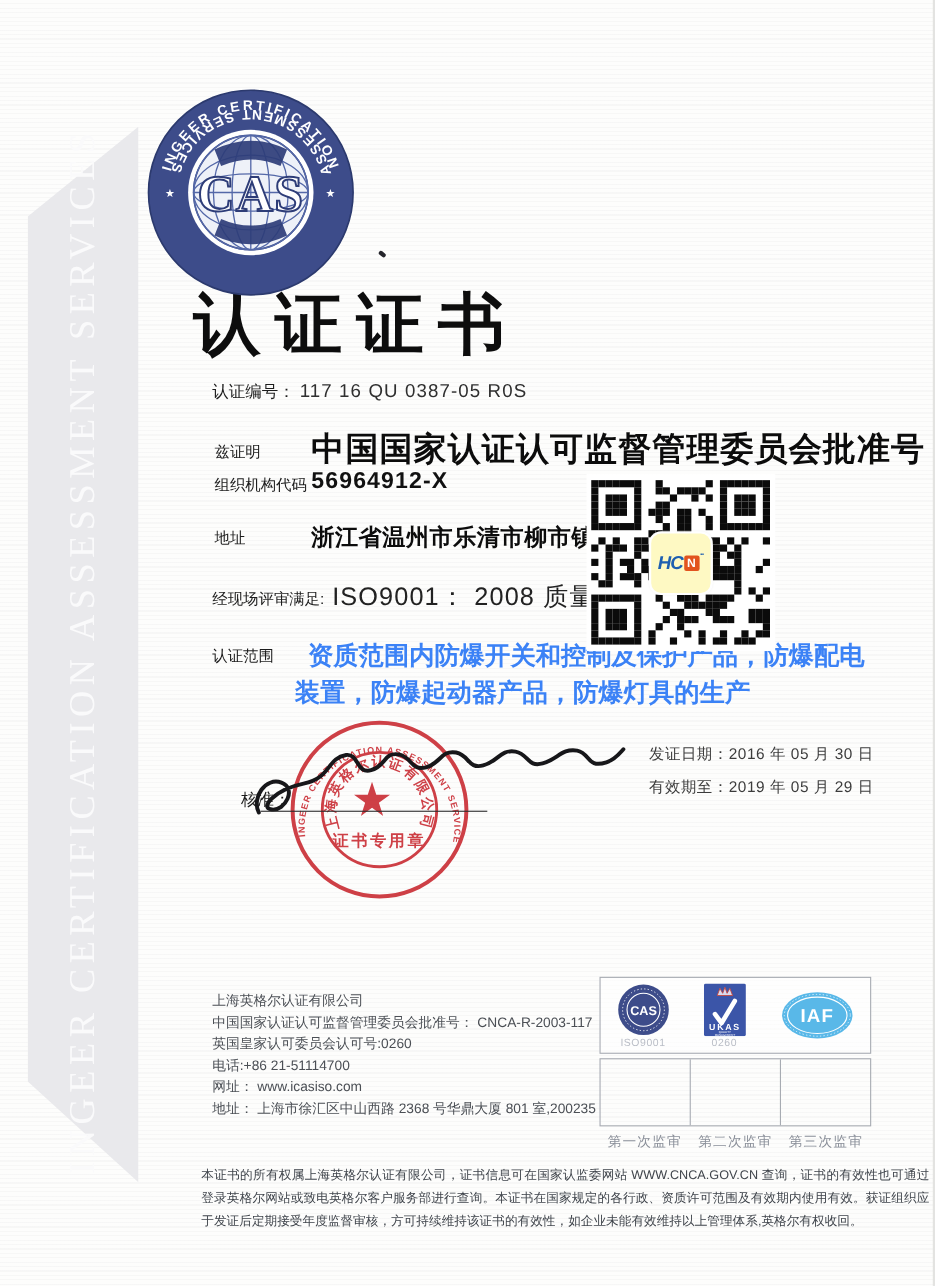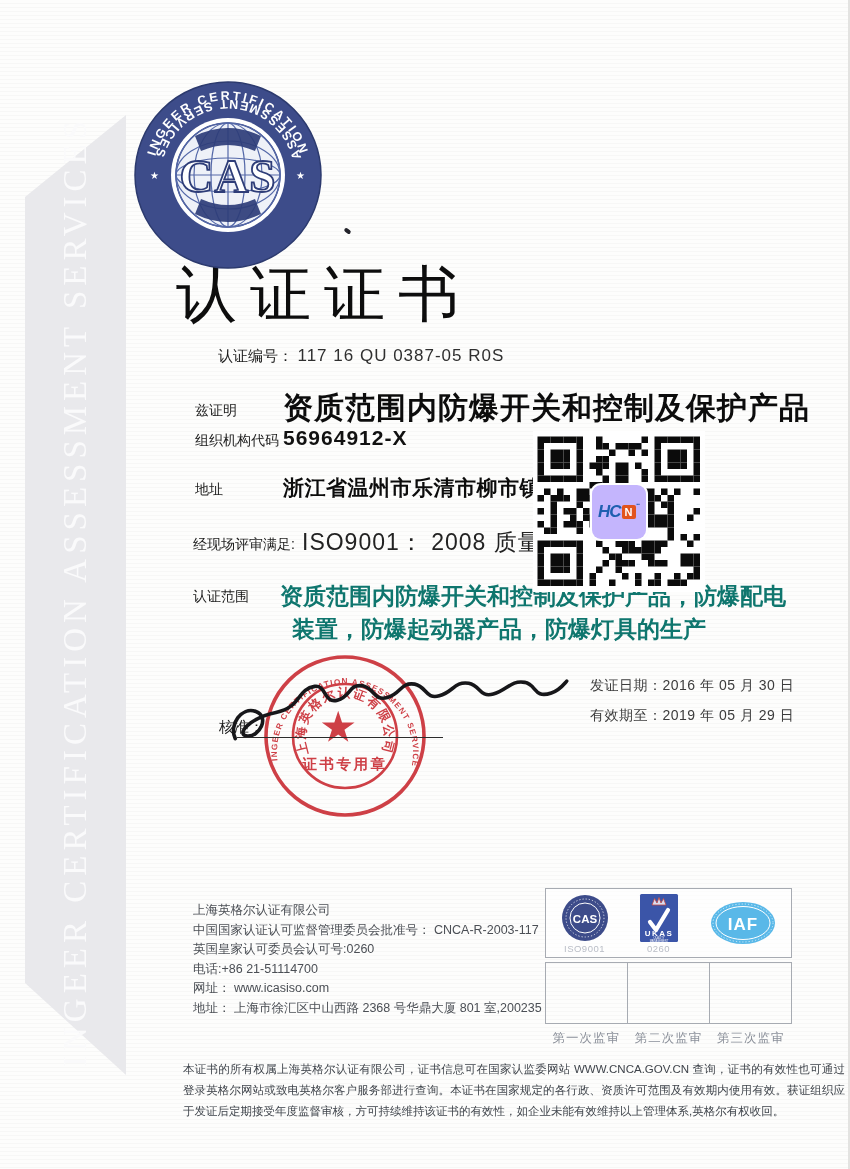--- a/index.html
+++ b/index.html
@@ -26,35 +26,35 @@
     transform:translate(-50%,-50%) rotate(-90deg);
     font-family:"Liberation Serif", serif;
     font-size:33px;letter-spacing:5px;color:#fafafb;z-index:2;font-weight:500;
   }
 
   
   .cas-badge{left:133px;top:80px;z-index:3;}
 
   
   .title{
-    left:176px;top:254px;font-size:61px;font-weight:400;letter-spacing:13px;color:#0d0d0d;z-index:2;
+    left:176px;top:254px;font-size:61px;font-weight:700;letter-spacing:13px;color:#0d0d0d;z-index:2;
   }
 
   .lab{font-size:14px;color:#1c1c1c;}
   .val-geo{font-size:17px;color:#2f2f2f;letter-spacing:1px;}
   .company{font-size:30px;font-weight:700;color:#0c0c0c;letter-spacing:1px;}
   .orgcode{font-size:21px;font-weight:700;color:#111;letter-spacing:1px;}
   .addr{font-size:21px;font-weight:700;color:#0c0c0c;letter-spacing:0.5px;}
   .std{font-size:23px;color:#222;letter-spacing:1px;}
-  .scope{font-size:23px;font-weight:700;color:#0f766e;}
+  .scope{font-size:23px;font-weight:700;color:#3b82f6;}
 
   
   .qr-wrap{left:533px;top:431px;width:172px;height:161px;z-index:5;}
   .qr-logo{
-    left:592px;top:485px;width:54px;height:54px;background:#c4b5fd;border-radius:9px;z-index:6;
+    left:592px;top:485px;width:54px;height:54px;background:#fef9c3;border-radius:9px;z-index:6;
     box-shadow:0 0 0 2px #fff, 0 0 3px rgba(0,0,0,.25);
     display:flex;align-items:center;justify-content:center;gap:1px;
   }
   .qr-logo .hc{color:#1e5fb0;font-weight:800;font-size:17px;font-style:italic;letter-spacing:-1px;}
   .qr-logo .nbox{display:inline-block;background:#e2541e;color:#fff;font-weight:800;font-size:11px;
     width:14px;height:14px;line-height:14px;text-align:center;border-radius:2px;}
   .qr-logo .tail{color:#1e5fb0;font-size:5px;align-self:flex-start;margin-top:16px;}
 
   
   .stamp{left:260px;top:651px;z-index:4;opacity:.88;}
@@ -129,39 +129,39 @@
     <text x="163" y="99" font-size="10" fill="#fff">★</text>
     <text x="95" y="112" text-anchor="middle" font-family="Liberation Serif, serif" font-size="47" font-weight="bold" fill="#ffffff" stroke="#2e3d78" stroke-width="1.8" letter-spacing="1">CAS</text>
   </svg>
 </div>
 
 <div class="abs speck"></div>
 
 <div class="abs title">认证证书</div>
 
 <div class="abs" style="left:193px;top:346px;z-index:2;">
-  <span class="lab" style="font-size:15px;margin-left:25px;">认证编号：</span>
+  <span class="lab" style="font-size:15px;">认证编号：</span>
   <span class="val-geo">117 16 QU 0387-05 R0S</span>
 </div>
 
 <div class="abs lab" style="left:195px;top:402px;z-index:2;">兹证明</div>
-<div class="abs company" style="left:283px;top:388px;z-index:2;">资质范围内防爆开关和控制及保护产品</div>
+<div class="abs company" style="left:283px;top:388px;z-index:2;">中国国家认证认可监督管理委员会批准号</div>
 
 <div class="abs lab" style="left:195px;top:432px;z-index:2;">组织机构代码</div>
 <div class="abs orgcode" style="left:283px;top:426px;z-index:2;">56964912-X</div>
 
 <div class="abs lab" style="left:195px;top:481px;z-index:2;text-align:center;">地址</div>
 <div class="abs addr" style="left:283px;top:474px;z-index:2;">浙江省温州市乐清市柳市镇</div>
 
 <div class="abs lab" style="left:193px;top:536px;z-index:2;">经现场评审满足:</div>
 <div class="abs std" style="left:302px;top:527px;z-index:2;">ISO9001： 2008 质量管理</div>
 
 <div class="abs lab" style="left:193px;top:588px;z-index:2;">认证范围</div>
 <div class="abs scope" style="left:280px;top:581px;z-index:2;">资质范围内防爆开关和控制及保护产品，防爆配电</div>
-<div class="abs scope" style="left:292px;top:614px;z-index:2;">装置，防爆起动器产品，防爆灯具的生产</div>
+<div class="abs scope" style="left:268px;top:614px;z-index:2;">装置，防爆起动器产品，防爆灯具的生产</div>
 
 <div class="abs qr-wrap">
   <svg id="qr-svg" width="172" height="161">
       <rect x="0" y="0" width="172" height="161" fill="#ffffff"></rect>
       <rect x="63" y="5.5" width="6.5" height="6.5" fill="#0b0b0b"></rect>
       <rect x="108.5" y="5.5" width="6.5" height="6.5" fill="#0b0b0b"></rect>
       <rect x="63" y="12" width="6.5" height="6.5" fill="#0b0b0b"></rect>
       <rect x="69.5" y="12" width="6.5" height="6.5" fill="#0b0b0b"></rect>
       <rect x="82.5" y="12" width="6.5" height="6.5" fill="#0b0b0b"></rect>
       <rect x="89" y="12" width="6.5" height="6.5" fill="#0b0b0b"></rect>

